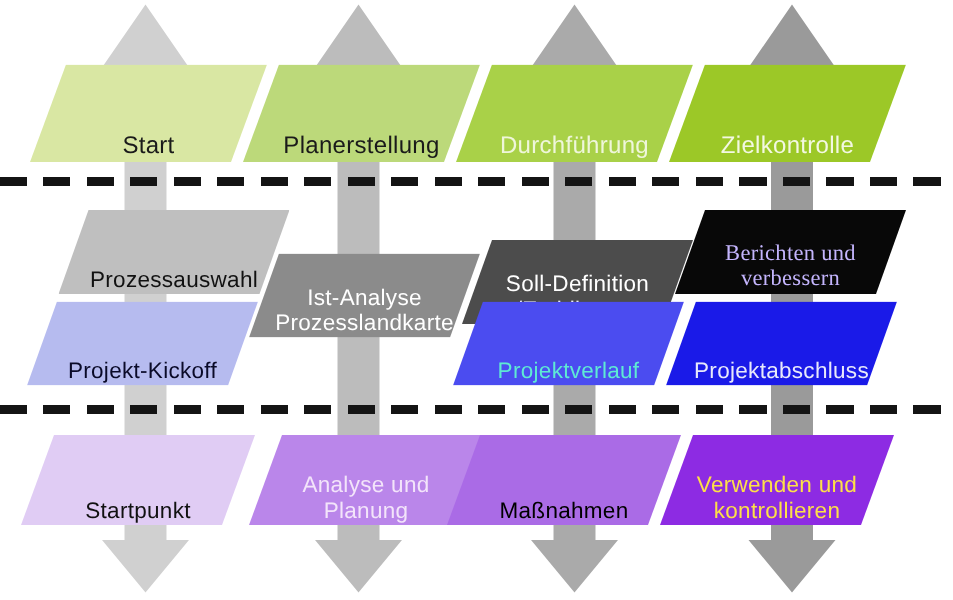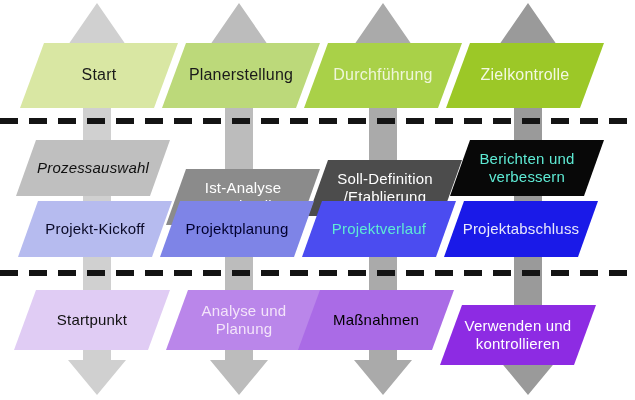--- a/index.html
+++ b/index.html
@@ -24,42 +24,42 @@
     width: 635px;
     height: 6px;
     z-index: 1;
     background: repeating-linear-gradient(90deg, #141414 0 18px, transparent 18px 29px);
   }
   .dash-1 { top: 118px; }
   .dash-2 { top: 270px; }
   .cell {
     position: absolute;
     display: flex;
-    align-items: center;
+    align-items: flex-end;
     justify-content: center;
     text-align: center;
     z-index: 2;
   }
   .lbl {
     white-space: pre-line;
     line-height: 1.18;
     letter-spacing: 0.2px;
   }
   
   .r1 { top: 43px;  height: 65px; width: 158px; font-size: 16px;
         clip-path: polygon(24px 0, 100% 0, calc(100% - 24px) 100%, 0 100%); }
   .r2 { top: 140px; height: 56px; width: 154px; font-size: 15px;
         clip-path: polygon(20px 0, 100% 0, calc(100% - 20px) 100%, 0 100%); }
   .r3 { top: 201px; height: 56px; width: 154px; font-size: 15px;
         clip-path: polygon(20px 0, 100% 0, calc(100% - 20px) 100%, 0 100%); }
   .r4 { top: 290px; height: 60px; width: 156px; font-size: 15px;
         clip-path: polygon(22px 0, 100% 0, calc(100% - 22px) 100%, 0 100%); }
   
   .r1.c1 { left: 20px; }  .r1.c2 { left: 162px; } .r1.c3 { left: 304px; } .r1.c4 { left: 446px; }
-  .r2.c1 { left: 16px; font-style: italic; }  .r2.c2 { left: 166px; } .r2.c3 { left: 308px; } .r2.c4 { left: 450px; }
+  .r2.c1 { left: 39px; }  .r2.c2 { left: 166px; } .r2.c3 { left: 308px; } .r2.c4 { left: 450px; }
   .r3.c1 { left: 18px; }  .r3.c2 { left: 160px; } .r3.c3 { left: 302px; } .r3.c4 { left: 444px; }
   .r4.c1 { left: 14px; }  .r4.c2 { left: 166px; } .r4.c3 { left: 298px; } .r4.c4 { left: 440px; }
   .a1 { left: 65px; }  .a2 { left: 207px; } .a3 { left: 351px; } .a4 { left: 496px; }
 </style>
 </head>
 <body>
 
 <div class="stage">
 
   <svg class="arrow a1" viewBox="0 0 64 400" aria-hidden="true">
@@ -95,46 +95,43 @@
     <span class="lbl">Prozessauswahl</span>
   </div>
   <div class="cell r2 c2" style="background: rgb(139, 139, 139); color: rgb(255, 255, 255); margin-top: 29px;">
     <span class="lbl">Ist-Analyse
 Prozesslandkarte</span>
   </div>
   <div class="cell r2 c3" style="background: rgb(76, 76, 76); color: rgb(255, 255, 255); margin-top: 20px;">
     <span class="lbl">Soll-Definition
 /Etablierung</span>
   </div>
-  <div class="cell r2 c4" style="background: rgb(8, 8, 8); color: #5eead4;">
+  <div class="cell r2 c4" style="background: rgb(8, 8, 8); color: #c4b5fd; font-family: Liberation Serif, serif;">
     <span class="lbl">Berichten und
 verbessern</span>
   </div>
 
   <div class="cell r3 c1" style="background: rgb(182, 187, 239); color: rgb(10, 10, 40);">
     <span class="lbl">Projekt-Kickoff</span>
-  </div>
-  <div class="cell r3 c2" style="background: rgb(126, 132, 231); color: rgb(0, 0, 46);">
-    <span class="lbl">Projektplanung</span>
   </div>
   <div class="cell r3 c3" style="background: rgb(75, 76, 240); color: #5eead4;">
     <span class="lbl">Projektverlauf</span>
   </div>
   <div class="cell r3 c4" style="background: rgb(26, 26, 232); color: rgb(232, 233, 251);">
     <span class="lbl">Projektabschluss</span>
   </div>
 
   <div class="cell r4 c1" style="background: rgb(224, 204, 244); color: rgb(17, 17, 17);">
     <span class="lbl">Startpunkt</span>
   </div>
   <div class="cell r4 c2" style="background: rgb(186, 134, 234); color: rgb(243, 228, 250);">
     <span class="lbl">Analyse und
 Planung</span>
   </div>
   <div class="cell r4 c3" style="background: rgb(170, 107, 230); color: #000000;">
     <span class="lbl">Maßnahmen</span>
   </div>
-  <div class="cell r4 c4" style="background: rgb(141, 43, 227); color: #ffffff; margin-top: 15px;">
+  <div class="cell r4 c4" style="background: rgb(141, 43, 227); color: #fde047;">
     <span class="lbl">Verwenden und
 kontrollieren</span>
   </div>
 
 </div>
 
 </body></html>

